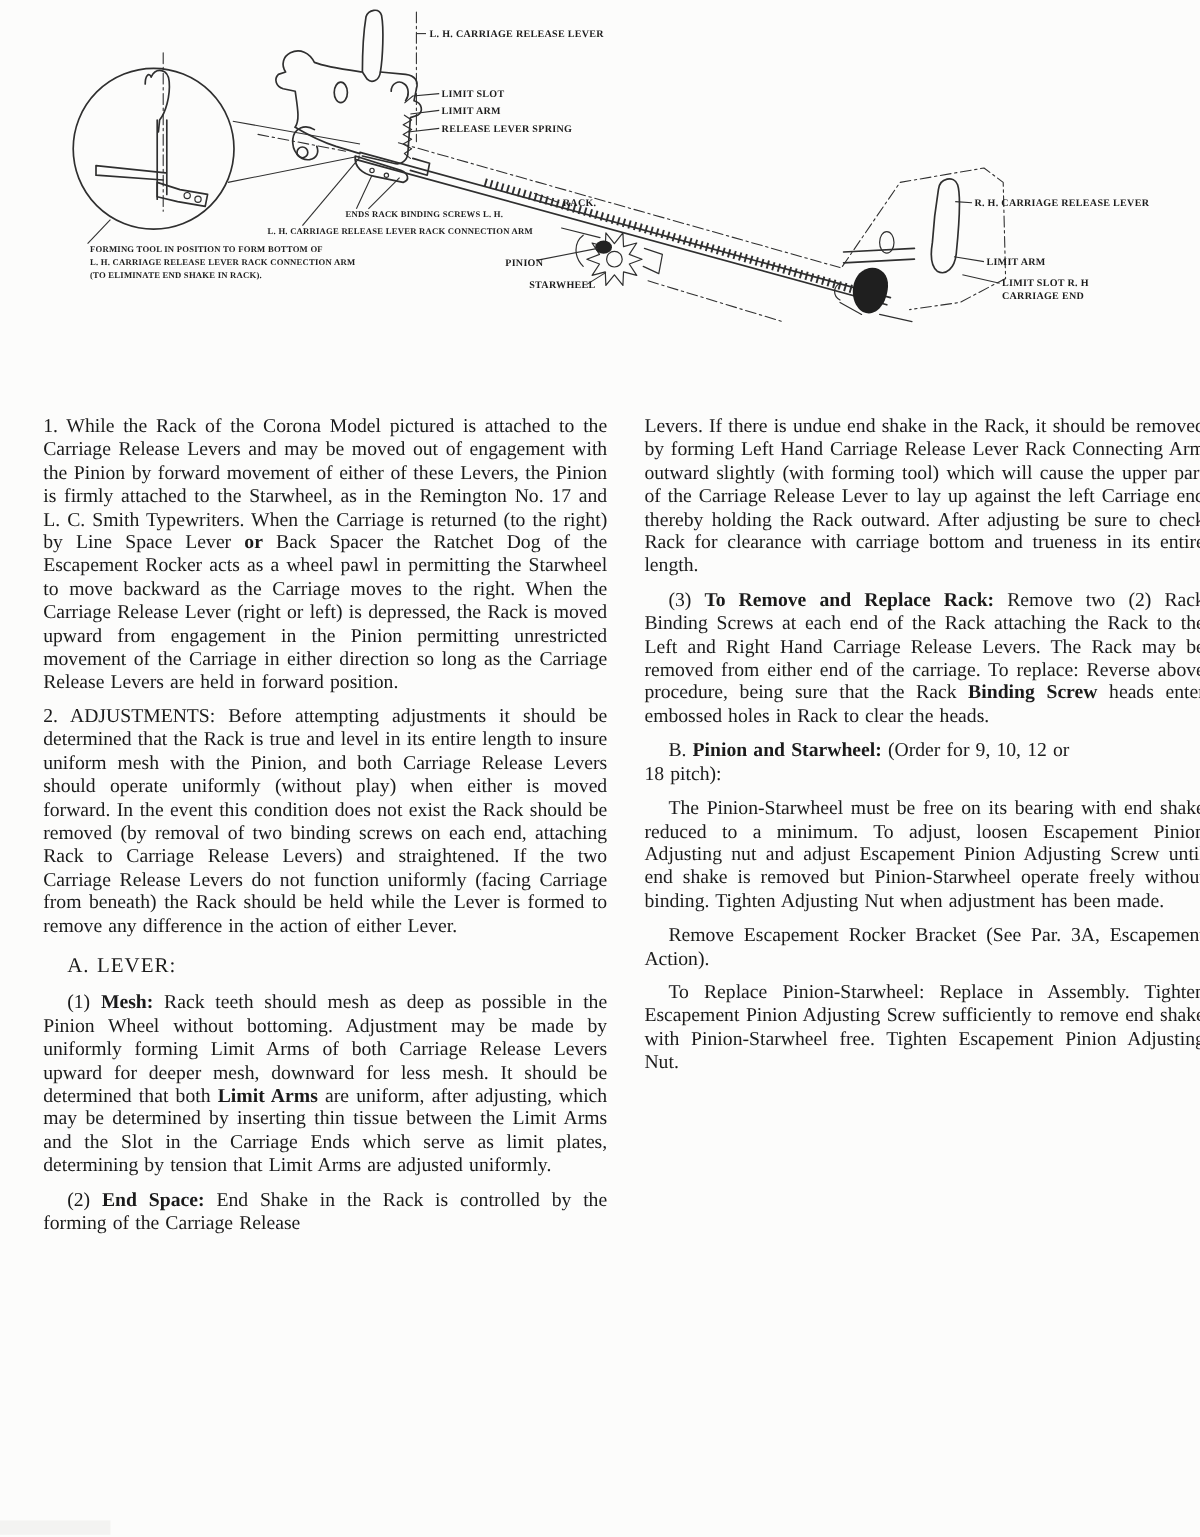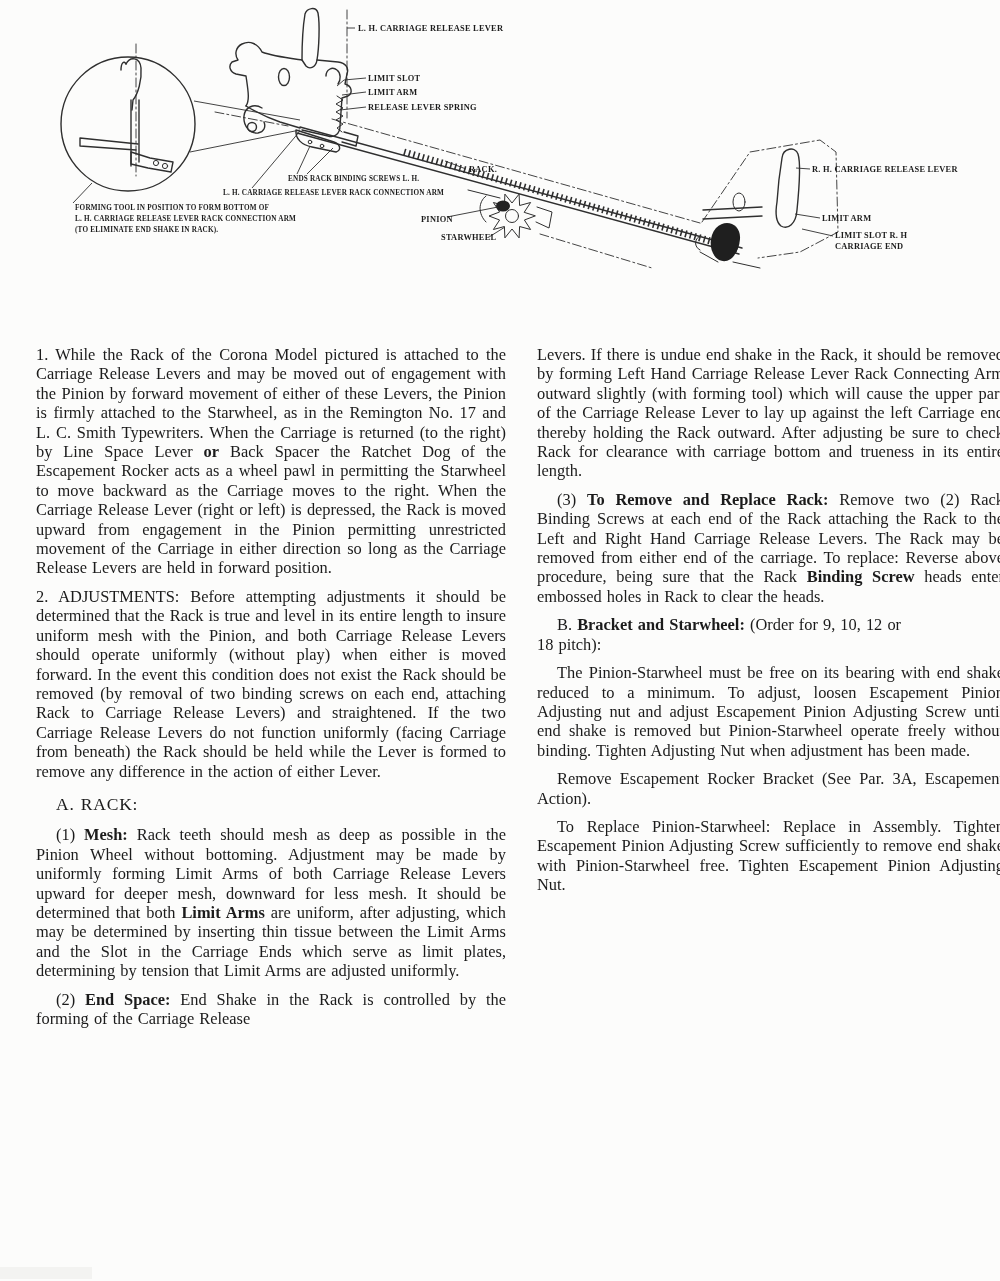--- a/index.html
+++ b/index.html
@@ -144,28 +144,28 @@
     <text class="dlbl" x="812" y="172">R. H. CARRIAGE RELEASE LEVER</text>
     <text class="dlbl" x="822" y="221">LIMIT ARM</text>
     <text class="dlbl" x="835" y="238">LIMIT SLOT R. H</text>
     <text class="dlbl" x="835" y="249">CARRIAGE END</text>
   </svg>
 
   <div class="columns">
     <div class="col col-left">
       <p class="para"><span>1. While the Rack of the Corona Model pictured is attached to the Carriage Release Levers and may be moved out of engagement with the Pinion by forward movement of either of these Levers, the Pinion is firmly attached to the Starwheel, as in the Remington No. 17 and L. C. Smith Typewriters. When the Carriage is returned (to the right) by Line Space Lever </span><span class="bold">or</span><span> Back Spacer the Ratchet Dog of the Escapement Rocker acts as a wheel pawl in permitting the Starwheel to move backward as the Carriage moves to the right. When the Carriage Release Lever (right or left) is depressed, the Rack is moved upward from engagement in the Pinion permitting unrestricted movement of the Carriage in either direction so long as the Carriage Release Levers are held in forward position.</span></p>
       <p class="para"><span>2. ADJUSTMENTS: Before attempting adjustments it should be determined that the Rack is true and level in its entire length to insure uniform mesh with the Pinion, and both Carriage Release Levers should operate uniformly (without play) when either is moved forward. In the event this condition does not exist the Rack should be removed (by removal of two binding screws on each end, attaching Rack to Carriage Release Levers) and straightened. If the two Carriage Release Levers do not function uniformly (facing Carriage from beneath) the Rack should be held while the Lever is formed to remove any difference in the action of either Lever.</span></p>
-      <p class="para indent sect"><span>A. RACK:</span></p>
+      <p class="para indent sect"><span>A. LEVER:</span></p>
       <p class="para indent"><span>(1) </span><span class="bold">Mesh:</span><span> Rack teeth should mesh as deep as possible in the Pinion Wheel without bottoming. Adjustment may be made by uniformly forming Limit Arms of both Carriage Release Levers upward for deeper mesh, downward for less mesh. It should be determined that both </span><span class="bold">Limit Arms</span><span> are uniform, after adjusting, which may be determined by inserting thin tissue between the Limit Arms and the Slot in the Carriage Ends which serve as limit plates, determining by tension that Limit Arms are adjusted uniformly.</span></p>
       <p class="para indent"><span>(2) </span><span class="bold">End Space:</span><span> End Shake in the Rack is controlled by the forming of the Carriage Release</span></p>
     </div>
     <div class="col col-right">
       <p class="para"><span>Levers. If there is undue end shake in the Rack, it should be removed by forming Left Hand Carriage Release Lever Rack Connecting Arm outward slightly (with forming tool) which will cause the upper part of the Carriage Release Lever to lay up against the left Carriage end thereby holding the Rack outward. After adjusting be sure to check Rack for clearance with carriage bottom and trueness in its entire length.</span></p>
       <p class="para indent"><span>(3) </span><span class="bold">To Remove and Replace Rack:</span><span> Remove two (2) Rack Binding Screws at each end of the Rack attaching the Rack to the Left and Right Hand Carriage Release Levers. The Rack may be removed from either end of the carriage. To replace: Reverse above procedure, being sure that the Rack </span><span class="bold">Binding Screw</span><span> heads enter embossed holes in Rack to clear the heads.</span></p>
-      <p class="para indent"><span>B. </span><span class="bold">Bracket and Starwheel:</span><span> (Order for 9, 10, 12 or</span><br><span>18 pitch):</span></p>
+      <p class="para indent"><span>B. </span><span class="bold">Pinion and Starwheel:</span><span> (Order for 9, 10, 12 or</span><br><span>18 pitch):</span></p>
       <p class="para indent"><span>The Pinion-Starwheel must be free on its bearing with end shake reduced to a minimum. To adjust, loosen Escapement Pinion Adjusting nut and adjust Escapement Pinion Adjusting Screw until end shake is removed but Pinion-Starwheel operate freely without binding. Tighten Adjusting Nut when adjustment has been made.</span></p>
       <p class="para indent"><span>Remove Escapement Rocker Bracket (See Par. 3A, Escapement Action).</span></p>
       <p class="para indent"><span>To Replace Pinion-Starwheel: Replace in Assembly. Tighten Escapement Pinion Adjusting Screw sufficiently to remove end shake with Pinion-Starwheel free. Tighten Escapement Pinion Adjusting Nut.</span></p>
     </div>
   </div>
 
   <div class="smudge"></div>
 </div>
 
 </body></html>

